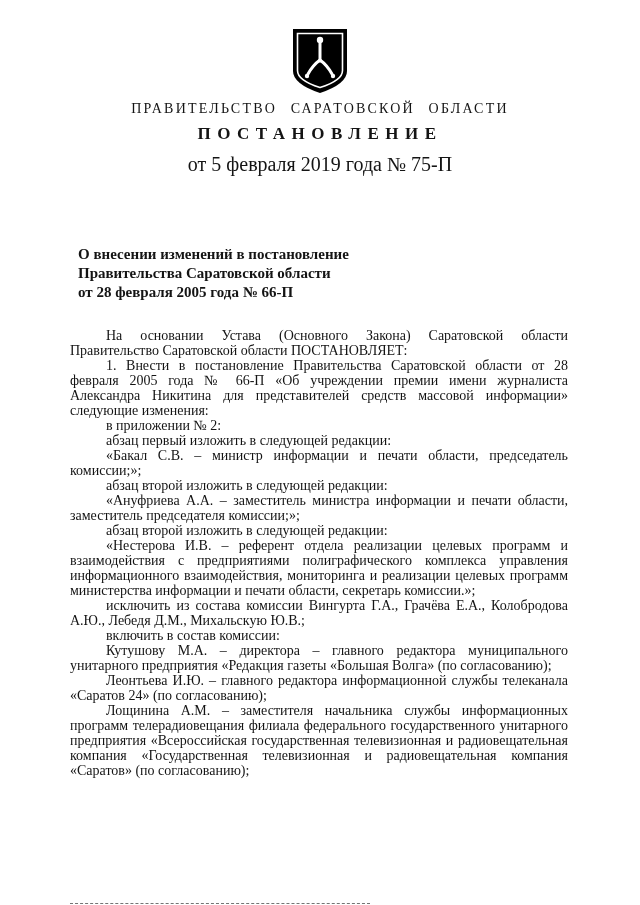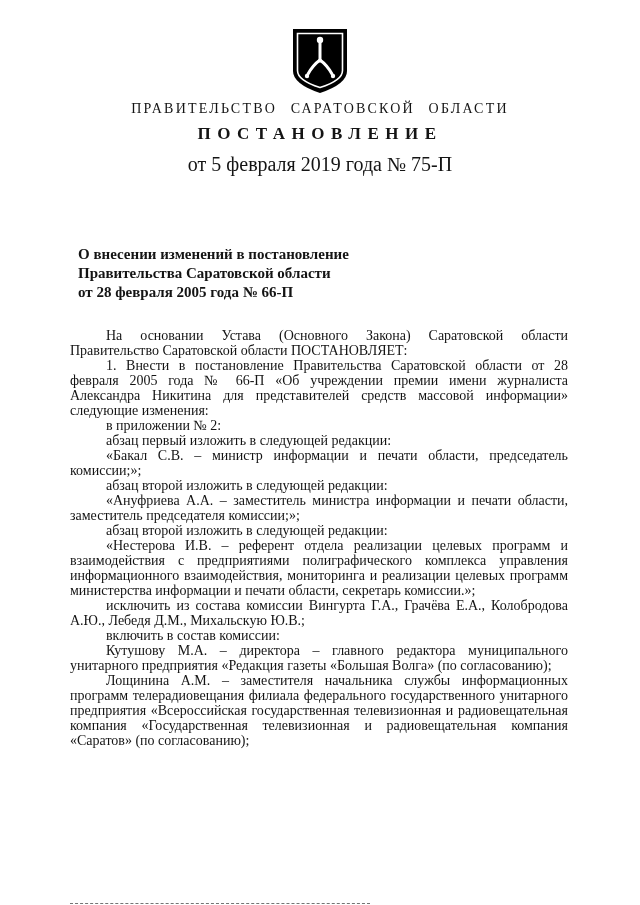--- a/index.html
+++ b/index.html
@@ -117,18 +117,19 @@
     <p>в приложении № 2:</p>
     <p>абзац первый изложить в следующей редакции:</p>
     <p>«Бакал С.В. – министр информации и печати области, председатель комиссии;»;</p>
     <p>абзац второй изложить в следующей редакции:</p>
     <p>«Ануфриева А.А. – заместитель министра информации и печати области, заместитель председателя комиссии;»;</p>
     <p>абзац второй изложить в следующей редакции:</p>
     <p>«Нестерова И.В. – референт отдела реализации целевых программ и взаимодействия с предприятиями полиграфического комплекса управления информационного взаимодействия, мониторинга и реализации целевых программ министерства информации и печати области, секретарь комиссии.»;</p>
     <p>исключить из состава комиссии Вингурта Г.А., Грачёва Е.А., Колобродова А.Ю., Лебедя Д.М., Михальскую Ю.В.;</p>
     <p>включить в состав комиссии:</p>
     <p>Кутушову М.А. – директора – главного редактора муниципального унитарного предприятия «Редакция газеты «Большая Волга» (по согласованию);</p>
+    <p>Леонтьева И.Ю. – главного редактора информационной службы телеканала «Саратов 24» (по согласованию);</p>
     <p>Лощинина А.М. – заместителя начальника службы информационных программ телерадиовещания филиала федерального государственного унитарного предприятия «Всероссийская государственная телевизионная и радиовещательная компания «Государственная телевизионная и радиовещательная компания «Саратов» (по согласованию);</p>
   </div>
 
   <div class="scan-artifact"></div>
 
 </div>
 
 </body></html>

